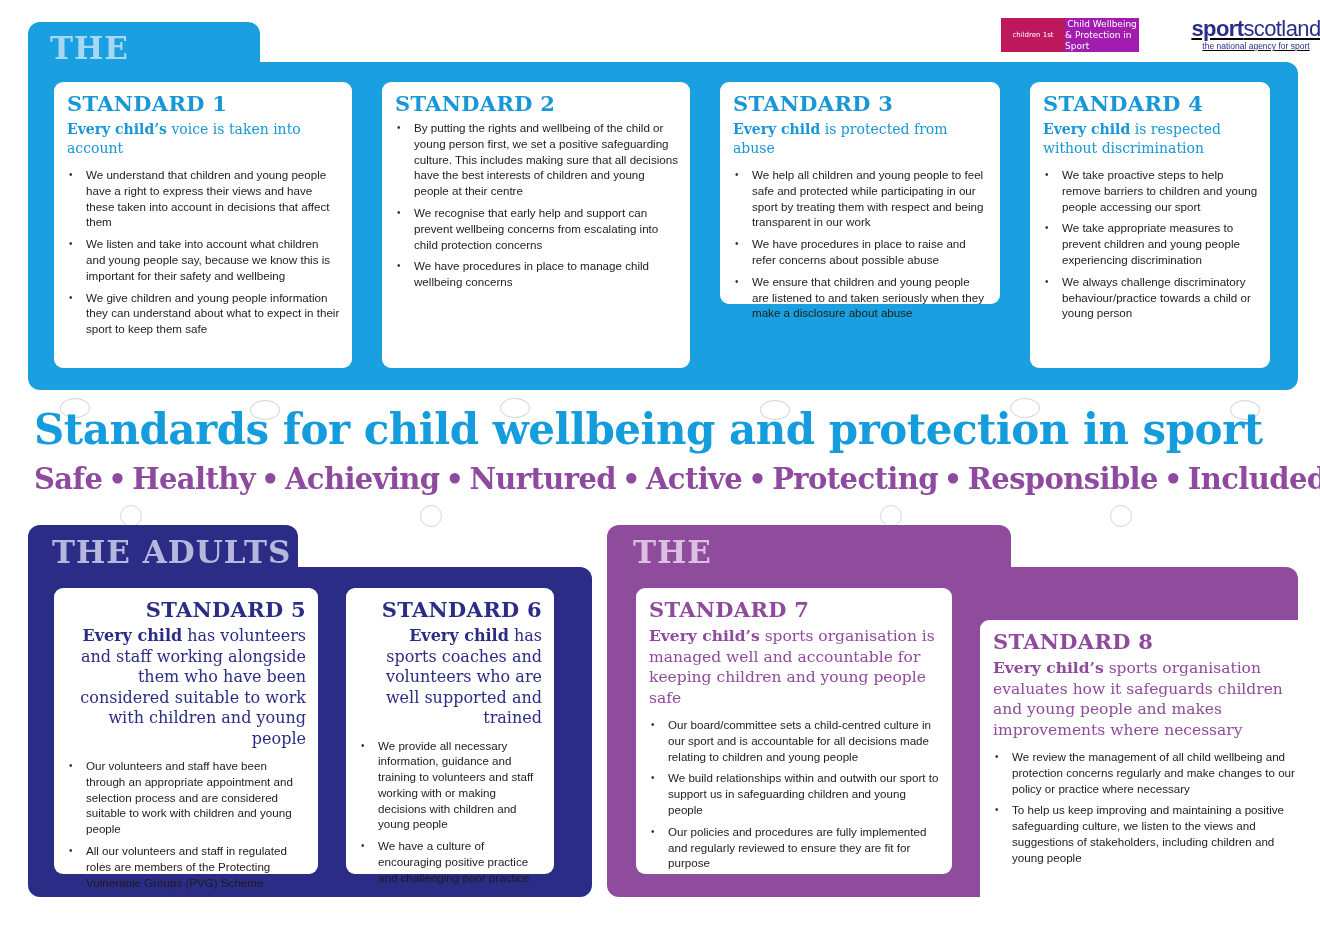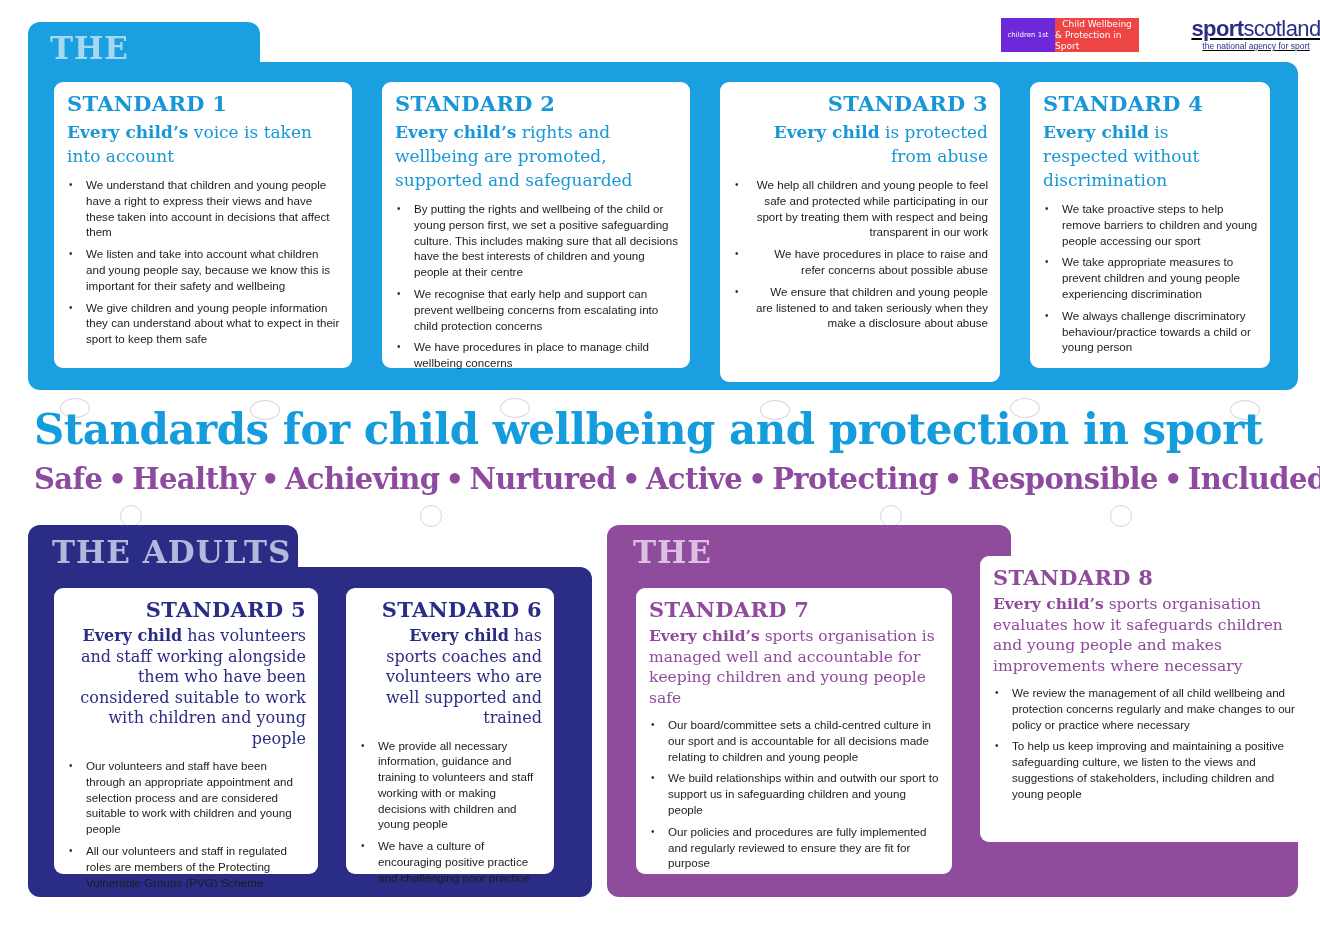--- a/index.html
+++ b/index.html
@@ -25,38 +25,38 @@
 
   .card {
     position: absolute; background: #ffffff; border-radius: 9px;
     padding: 10px 12px 0 13px;
   }
   .card .std {
     font-family: "DejaVu Serif", serif; font-weight: bold;
     font-size: 21px; letter-spacing: 0.3px; line-height: 24px; margin-bottom: 4px;
   }
   .card .head {
-    font-family: "DejaVu Serif", serif; font-size: 17px; line-height: 24px; margin-bottom: 9px;
+    font-family: "DejaVu Serif", serif; font-size: 14px; line-height: 19px; margin-bottom: 9px;
   }
   .card .head b { font-weight: bold; }
   .card ul { list-style: none; }
   .card li {
     position: relative; padding-left: 19px;
     font-family: "Liberation Sans", sans-serif; font-size: 11.6px; line-height: 15.8px;
     color: #1c1c1c; margin-bottom: 6px;
   }
   .card li::before { content: "•"; position: absolute; left: 2px; top: 0; font-size: 10px; color: #333; }
 
   .blue .std, .blue .head { color: #1897d7; }
   .navy .std, .navy .head { color: #2b2c85; text-align: right; }
   .purple .std, .purple .head { color: #8f4a9b; }
 
   #card1 { left: 54px; top: 82px; width: 298px; height: 286px; }
   #card2 { left: 382px; top: 82px; width: 308px; height: 286px; }
-  #card3 { left: 720px; top: 82px; width: 280px; height: 300px; text-align: right; }
+  #card3 { left: 720px; top: 82px; width: 280px; height: 222px; }
   #card4 { left: 1030px; top: 82px; width: 240px; height: 286px; }
 
   
   #main-title {
     position: absolute; left: 34px; top: 405px; width: 1262px;
     font-family: "DejaVu Serif", serif; font-weight: bold; font-size: 42px;
     color: #149cdc; letter-spacing: -0.5px; white-space: nowrap;
   }
   #values-line {
     position: absolute; left: 34px; top: 462px; width: 1262px;
@@ -70,26 +70,26 @@
   #adults-tab span { position: absolute; left: 24px; top: 9px; font-size: 31px; color: #b6b7dc; }
   #adults-panel { left: 28px; top: 567px; width: 564px; height: 330px; background: #2b2c86; border-radius: 0 12px 12px 12px; }
   #card5 { left: 54px; top: 588px; width: 264px; height: 286px; }
   #card6 { left: 346px; top: 588px; width: 208px; height: 286px; }
 
   
   #org-tab { left: 607px; top: 525px; width: 404px; height: 58px; background: #8f4c9c; }
   #org-tab span { position: absolute; left: 26px; top: 9px; font-size: 31px; color: #dcbfe3; }
   #org-panel { left: 607px; top: 567px; width: 691px; height: 330px; background: #8f4c9c; border-radius: 0 12px 12px 12px; }
   #card7 { left: 636px; top: 588px; width: 316px; height: 286px; }
-  #card8 { left: 980px; top: 556px; width: 336px; height: 286px; }
+  #card8 { left: 980px; top: 620px; width: 336px; height: 286px; }
 
   
   #logo-cwp { position: absolute; left: 1001px; top: 18px; width: 138px; height: 34px; display: flex; }
-  #logo-cwp .left { width: 54px; height: 34px; background: #6d28d9; color: #fff; font-size: 7px; display: flex; align-items: center; justify-content: center; font-family: "DejaVu Sans", sans-serif; }
-  #logo-cwp .right { flex: 1; height: 34px; background: #ef4444; color: #fff; font-size: 9px; line-height: 11px; display: flex; flex-direction: column; align-items: center; justify-content: center; font-family: "DejaVu Sans", sans-serif; }
+  #logo-cwp .left { width: 64px; height: 34px; background: #be185d; color: #fff; font-size: 7px; display: flex; align-items: center; justify-content: center; font-family: "DejaVu Sans", sans-serif; }
+  #logo-cwp .right { flex: 1; height: 34px; background: #a21caf; color: #fff; font-size: 9px; line-height: 11px; display: flex; flex-direction: column; align-items: center; justify-content: center; font-family: "DejaVu Sans", sans-serif; }
   #logo-ss { position: absolute; left: 1186px; top: 18px; width: 140px; text-align: center; text-decoration: underline; }
   #logo-ss .word { font-family: "Liberation Sans", sans-serif; font-size: 22px; color: #2b2c86; letter-spacing: -0.6px; line-height: 22px; }
   #logo-ss .word b { font-weight: bold; }
   #logo-ss .tag { font-family: "Liberation Sans", sans-serif; font-size: 8.5px; color: #2b2c86; line-height: 12px; }
 
   
   .doodle { position: absolute; border: 1.4px solid #d4d6e4; border-radius: 50%; }
 </style>
 </head>
 <body>
@@ -116,21 +116,20 @@
   <div class="head"><b>Every child’s</b><span> voice is taken into account</span></div>
   <ul>
     <li>We understand that children and young people have a right to express their views and have these taken into account in decisions that affect them</li>
     <li>We listen and take into account what children and young people say, because we know this is important for their safety and wellbeing</li>
     <li>We give children and young people information they can understand about what to expect in their sport to keep them safe</li>
   </ul>
 </div>
 
 <div id="card2" class="card blue">
   <div class="std">STANDARD 2</div>
-  <div class="head"><b>Every child’s</b><span> rights and wellbeing are promoted, supported and safeguarded</span></div>
   <ul>
     <li>By putting the rights and wellbeing of the child or young person first, we set a positive safeguarding culture. This includes making sure that all decisions have the best interests of children and young people at their centre</li>
     <li>We recognise that early help and support can prevent wellbeing concerns from escalating into child protection concerns</li>
     <li>We have procedures in place to manage child wellbeing concerns</li>
   </ul>
 </div>
 
 <div id="card3" class="card blue">
   <div class="std">STANDARD 3</div>
   <div class="head"><b>Every child</b><span> is protected from abuse</span></div>

